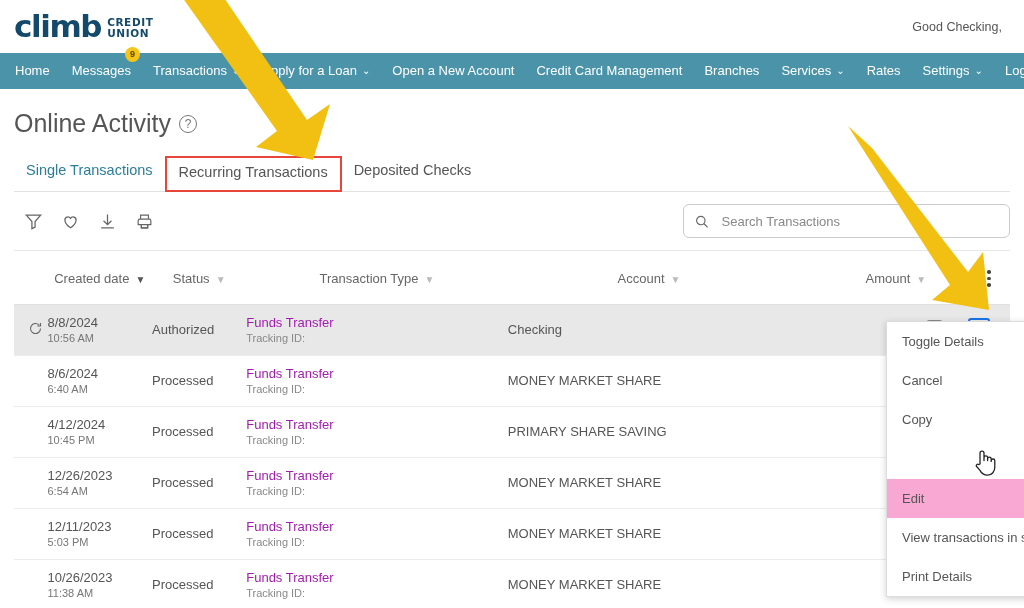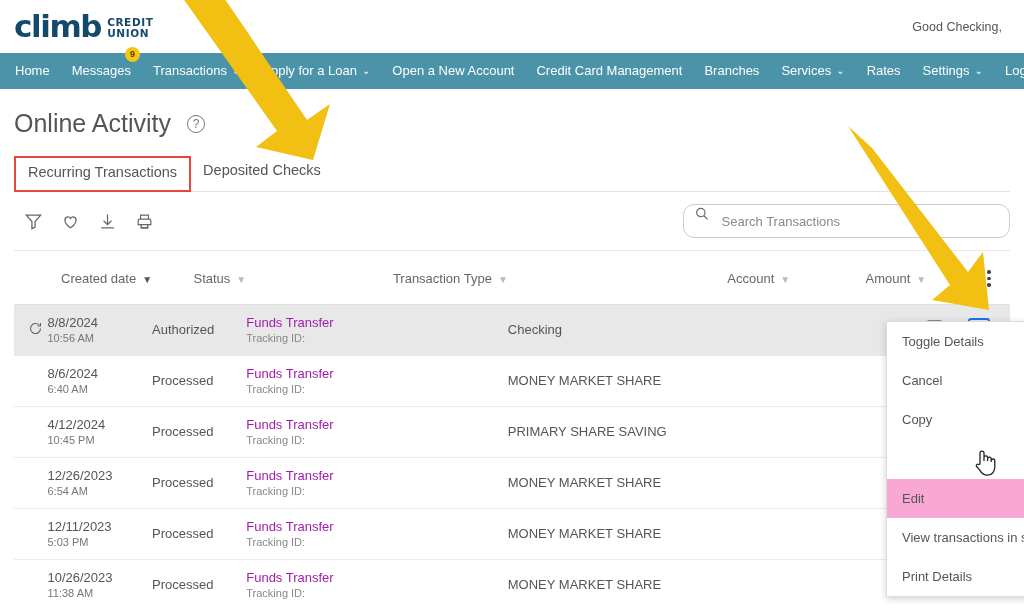--- a/index.html
+++ b/index.html
@@ -84,21 +84,21 @@
 
   
   .page { padding: 0 14px; position: relative; z-index: 1; }
   .page-title {
     font-size: 25px;
     color: #555;
     font-weight: normal;
     margin: 20px 0 0 0;
     display: flex;
     align-items: center;
-    gap: 16px;
+    gap: 8px;
   }
   .help-circle {
     width: 18px; height: 18px;
     border: 1.4px solid #777;
     border-radius: 50%;
     font-size: 12px;
     line-height: 16px;
     text-align: center;
     color: #777;
     display: inline-block;
@@ -130,22 +130,23 @@
     display: flex;
     align-items: center;
     justify-content: space-between;
     padding: 12px 0 12px 0;
     border-bottom: 1px solid #e8e8e8;
   }
   .tool-icons { display: flex; align-items: center; gap: 18px; padding-left: 10px; }
   .tool-icons svg { cursor: pointer; }
   .search-box {
     display: flex;
+    align-items: center;
     border: 1px solid #cccccc;
-    border-radius: 11px;
+    border-radius: 6px;
     width: 327px;
     height: 34px;
     padding: 0 10px;
     gap: 10px;
     background: #fff;
   }
   .search-box input {
     border: none;
     outline: none;
     font-size: 13px;
@@ -156,21 +157,21 @@
   }
   .search-box input::placeholder { color: #888; }
 
   
   table.tbl { width: 100%; border-collapse: collapse; table-layout: fixed; }
   table.tbl th {
     font-weight: normal;
     font-size: 13px;
     color: #666;
     padding: 14px 0 12px 0;
-    text-align: right;
+    text-align: center;
     white-space: nowrap;
   }
   .sortcaret { color: #bbb; font-size: 10px; margin-left: 6px; }
   .sortcaret.active { color: #555; }
   .col-icon   { width: 32px; }
   .col-date   { width: 100px; }
   .col-status { width: 90px; }
   .col-type   { width: 250px; }
   .col-acct   { width: 270px; }
   .col-amt    { width: 130px; text-align: right !important; }
@@ -278,20 +279,21 @@
   </div>
 
 <div class="page">
 
   <h1 class="page-title">
     <span>Online Activity</span>
     <span class="help-circle">?</span>
   </h1>
 
   <div class="tabs" id="tabbar">
+      <div class="tab active">Single Transactions</div>
       <div class="tab highlighted">Recurring Transactions</div>
       <div class="tab">Deposited Checks</div>
     </div>
 
   <div class="toolbar">
     <div class="tool-icons">
       <svg width="19" height="19" viewBox="0 0 24 24" fill="none" stroke="#666" stroke-width="1.6">
         <path d="M3 4h18l-7 8v7l-4 2v-9z"></path>
       </svg>
       <svg width="19" height="19" viewBox="0 0 24 24" fill="none" stroke="#666" stroke-width="1.6">

